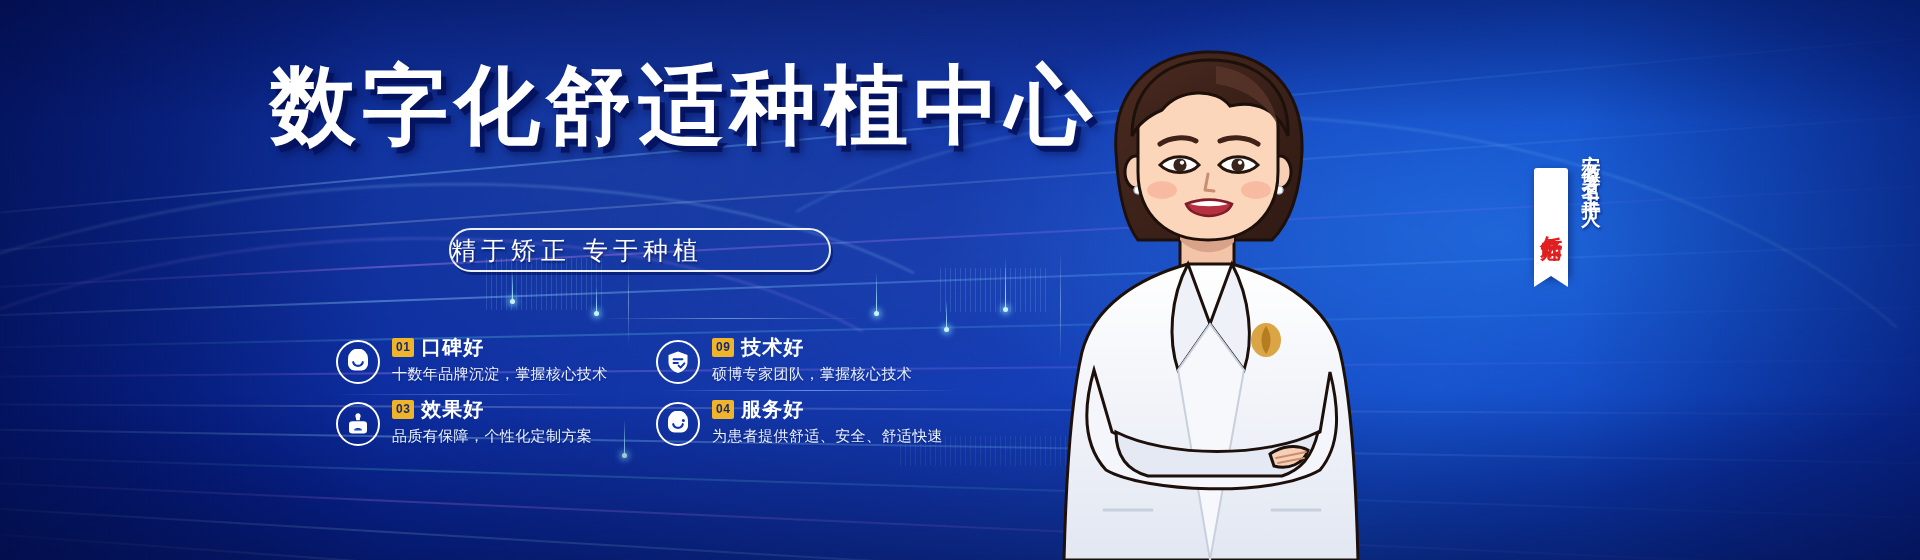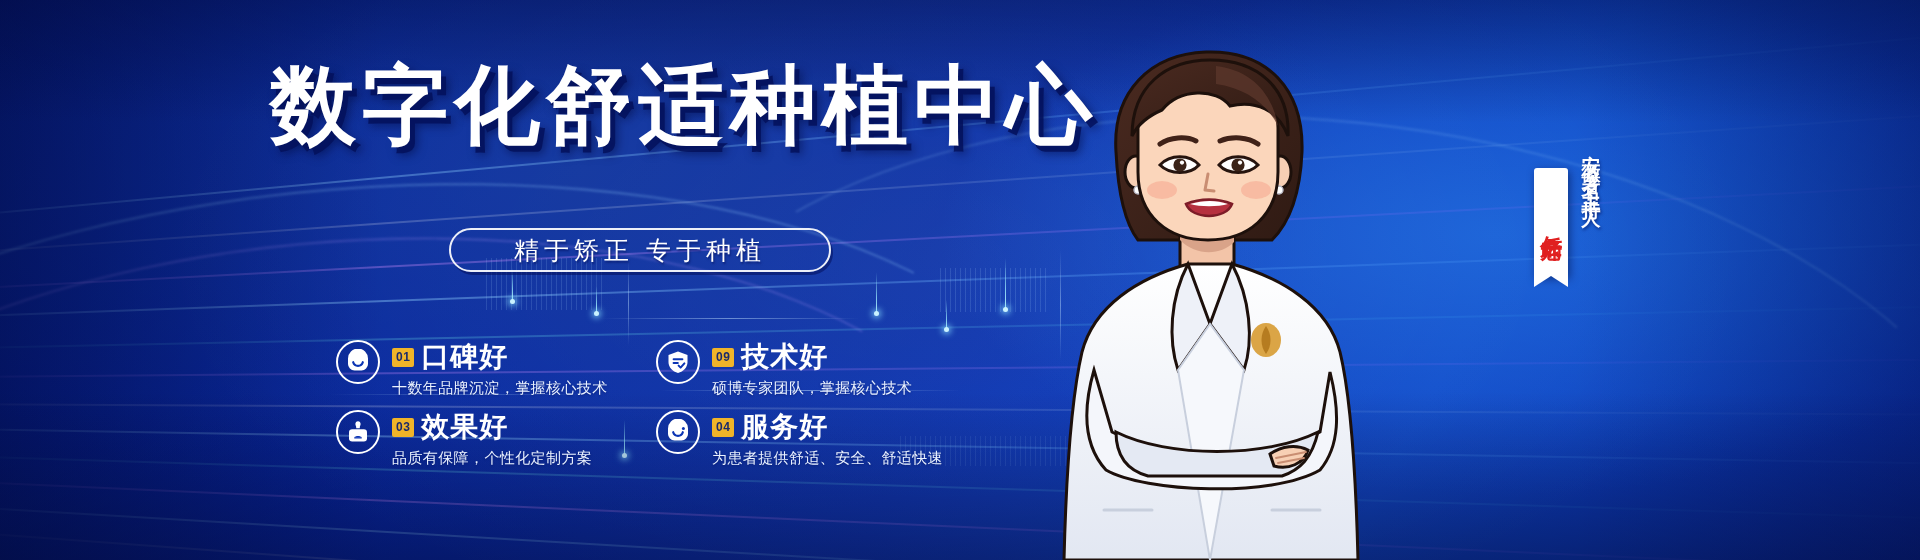--- a/index.html
+++ b/index.html
@@ -114,74 +114,73 @@
     position: absolute;
     left: 449px;
     top: 228px;
     width: 382px;
     height: 44px;
     border: 2px solid rgba(255,255,255,0.92);
     border-radius: 24px;
     box-sizing: border-box;
     display: flex;
     align-items: center;
-    justify-content: center;
     box-shadow: 2px 3px 0 rgba(3,16,92,0.55);
   }
   .pill-text {
     color: #ffffff;
     font-size: 25px;
     letter-spacing: 5px;
     font-weight: 500;
     white-space: nowrap;
     text-shadow: 1px 2px 2px rgba(3,16,92,0.6);
   }
 
   
   .features {
     position: absolute;
     left: 336px;
     top: 336px;
     width: 640px;
   }
   .frow { display: flex; }
-  .frow + .frow { margin-top: 8px; }
+  .frow + .frow { margin-top: 14px; }
   .feature {
     display: flex;
     align-items: flex-start;
     width: 320px;
   }
   .f-icon {
     width: 44px; height: 44px;
     flex: 0 0 44px;
     border: 2px solid #ffffff;
     border-radius: 50%;
     box-sizing: border-box;
     display: flex;
     align-items: center;
     justify-content: center;
     margin-top: 4px;
   }
   .f-icon svg { display: block; }
-  .f-body { margin-left: 12px; padding-top: 7px; }
+  .f-body { margin-left: 12px; padding-top: 1px; }
   .f-head { display: flex; align-items: center; }
   .f-num {
     background: #f0b429;
     color: #1b2a6b;
     font-size: 12px;
     font-weight: 700;
     line-height: 1;
     padding: 3px 4px 4px;
     border-radius: 2px;
     margin-right: 7px;
     letter-spacing: 0.5px;
   }
   .f-title {
     color: #ffffff;
-    font-size: 28px;
+    font-size: 20px;
     font-weight: 700;
     letter-spacing: 1px;
     line-height: 1;
     white-space: nowrap;
   }
   .f-desc {
     color: #eaf2ff;
     font-size: 15px;
     margin-top: 8px;
     letter-spacing: 0.4px;

